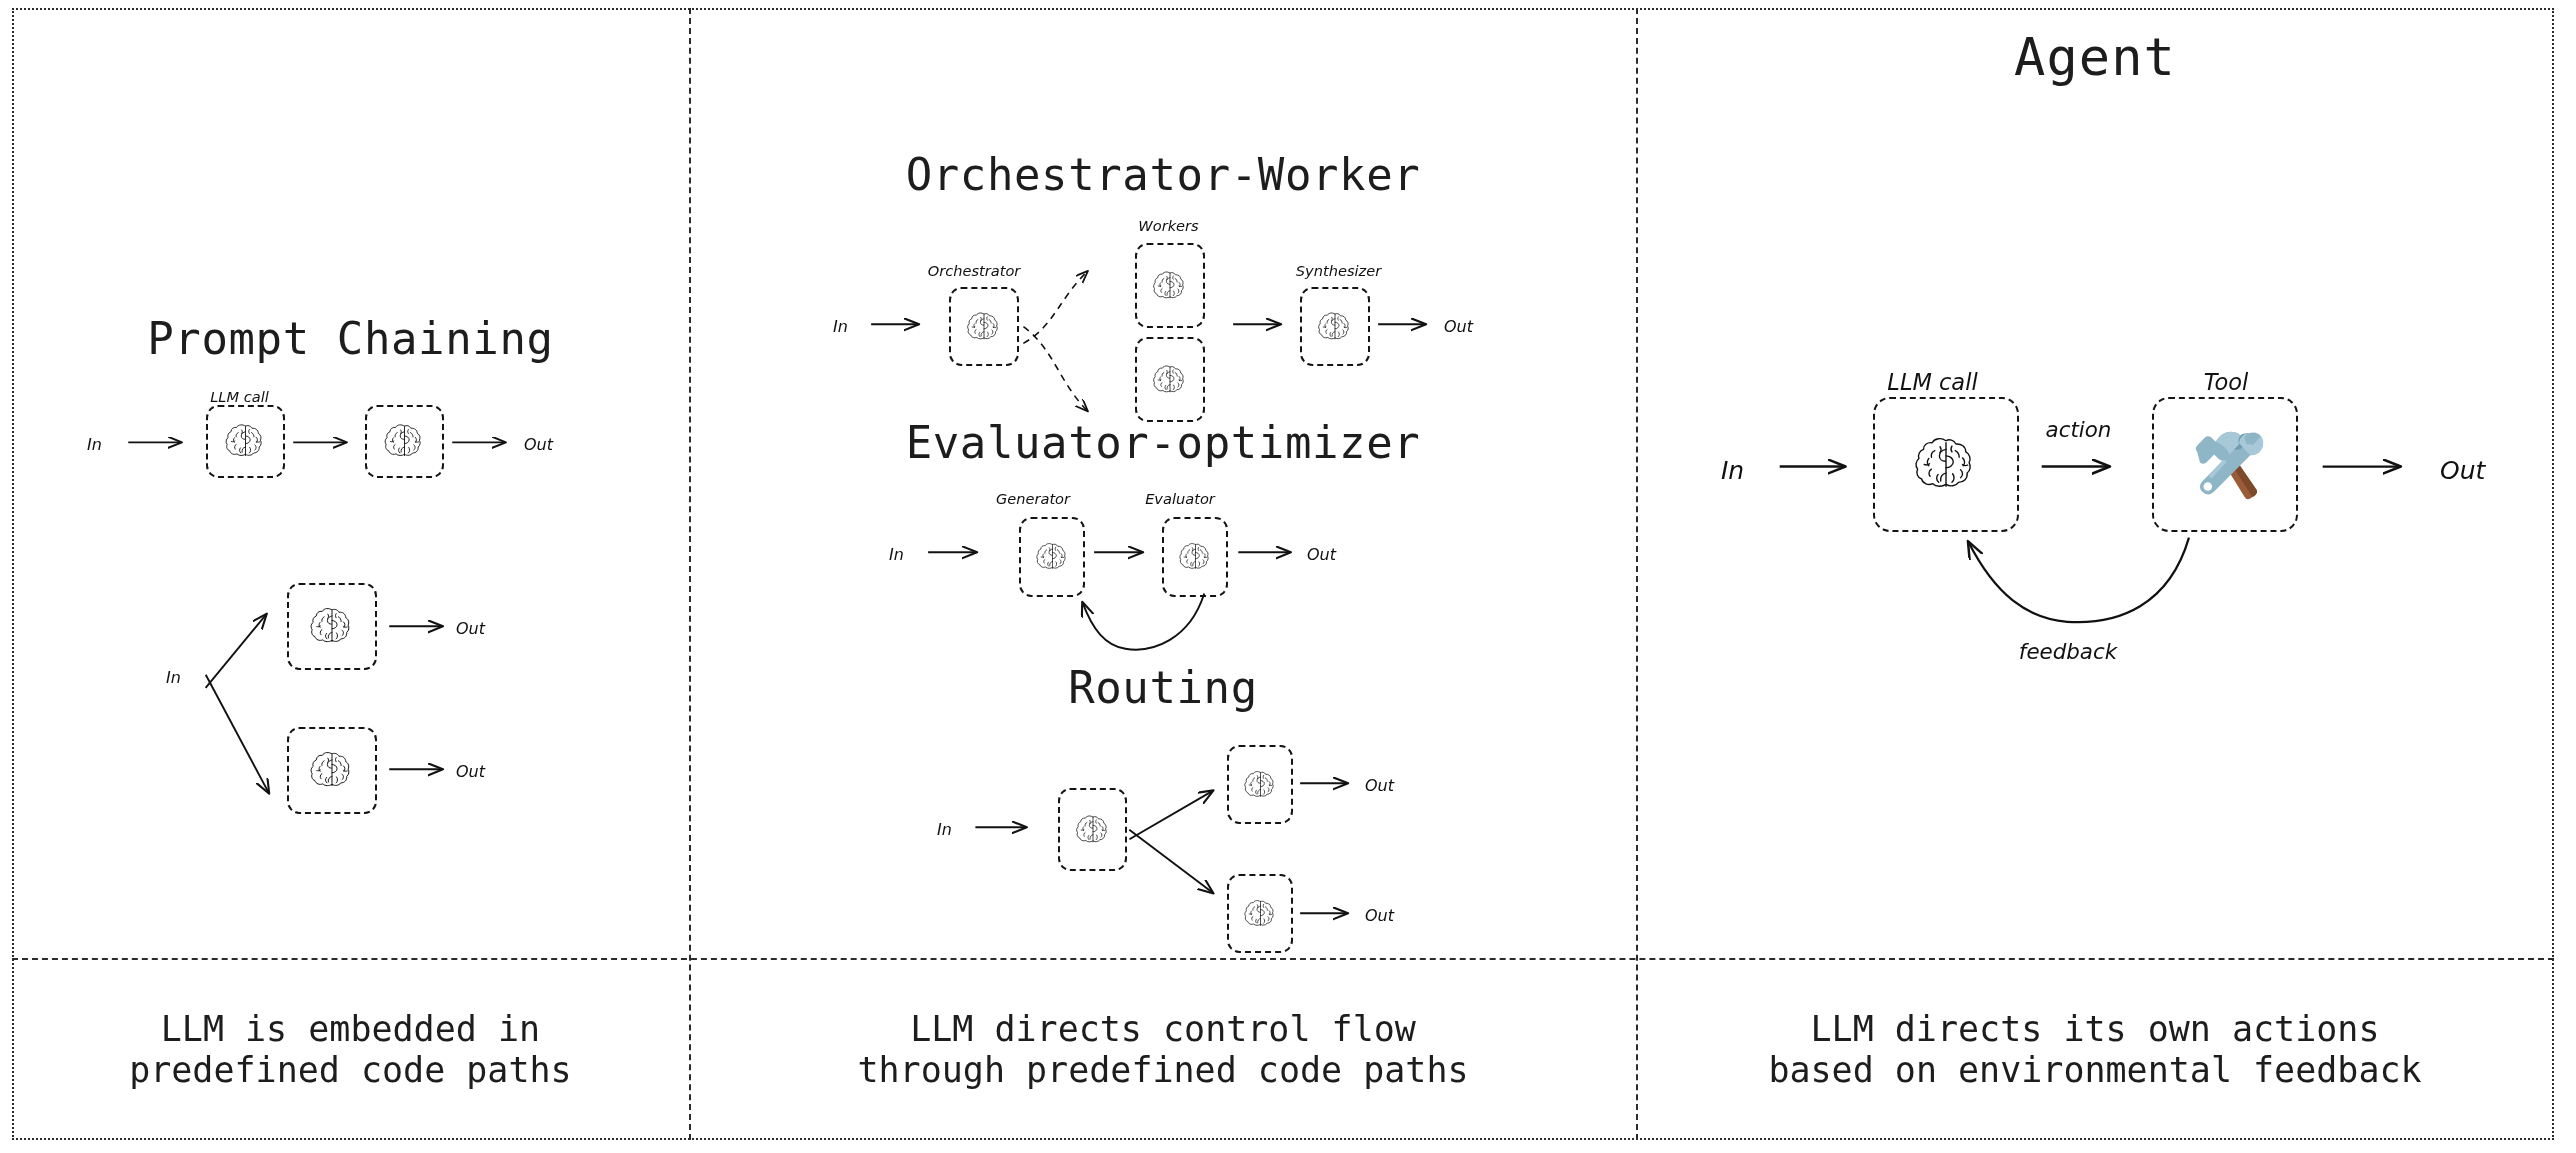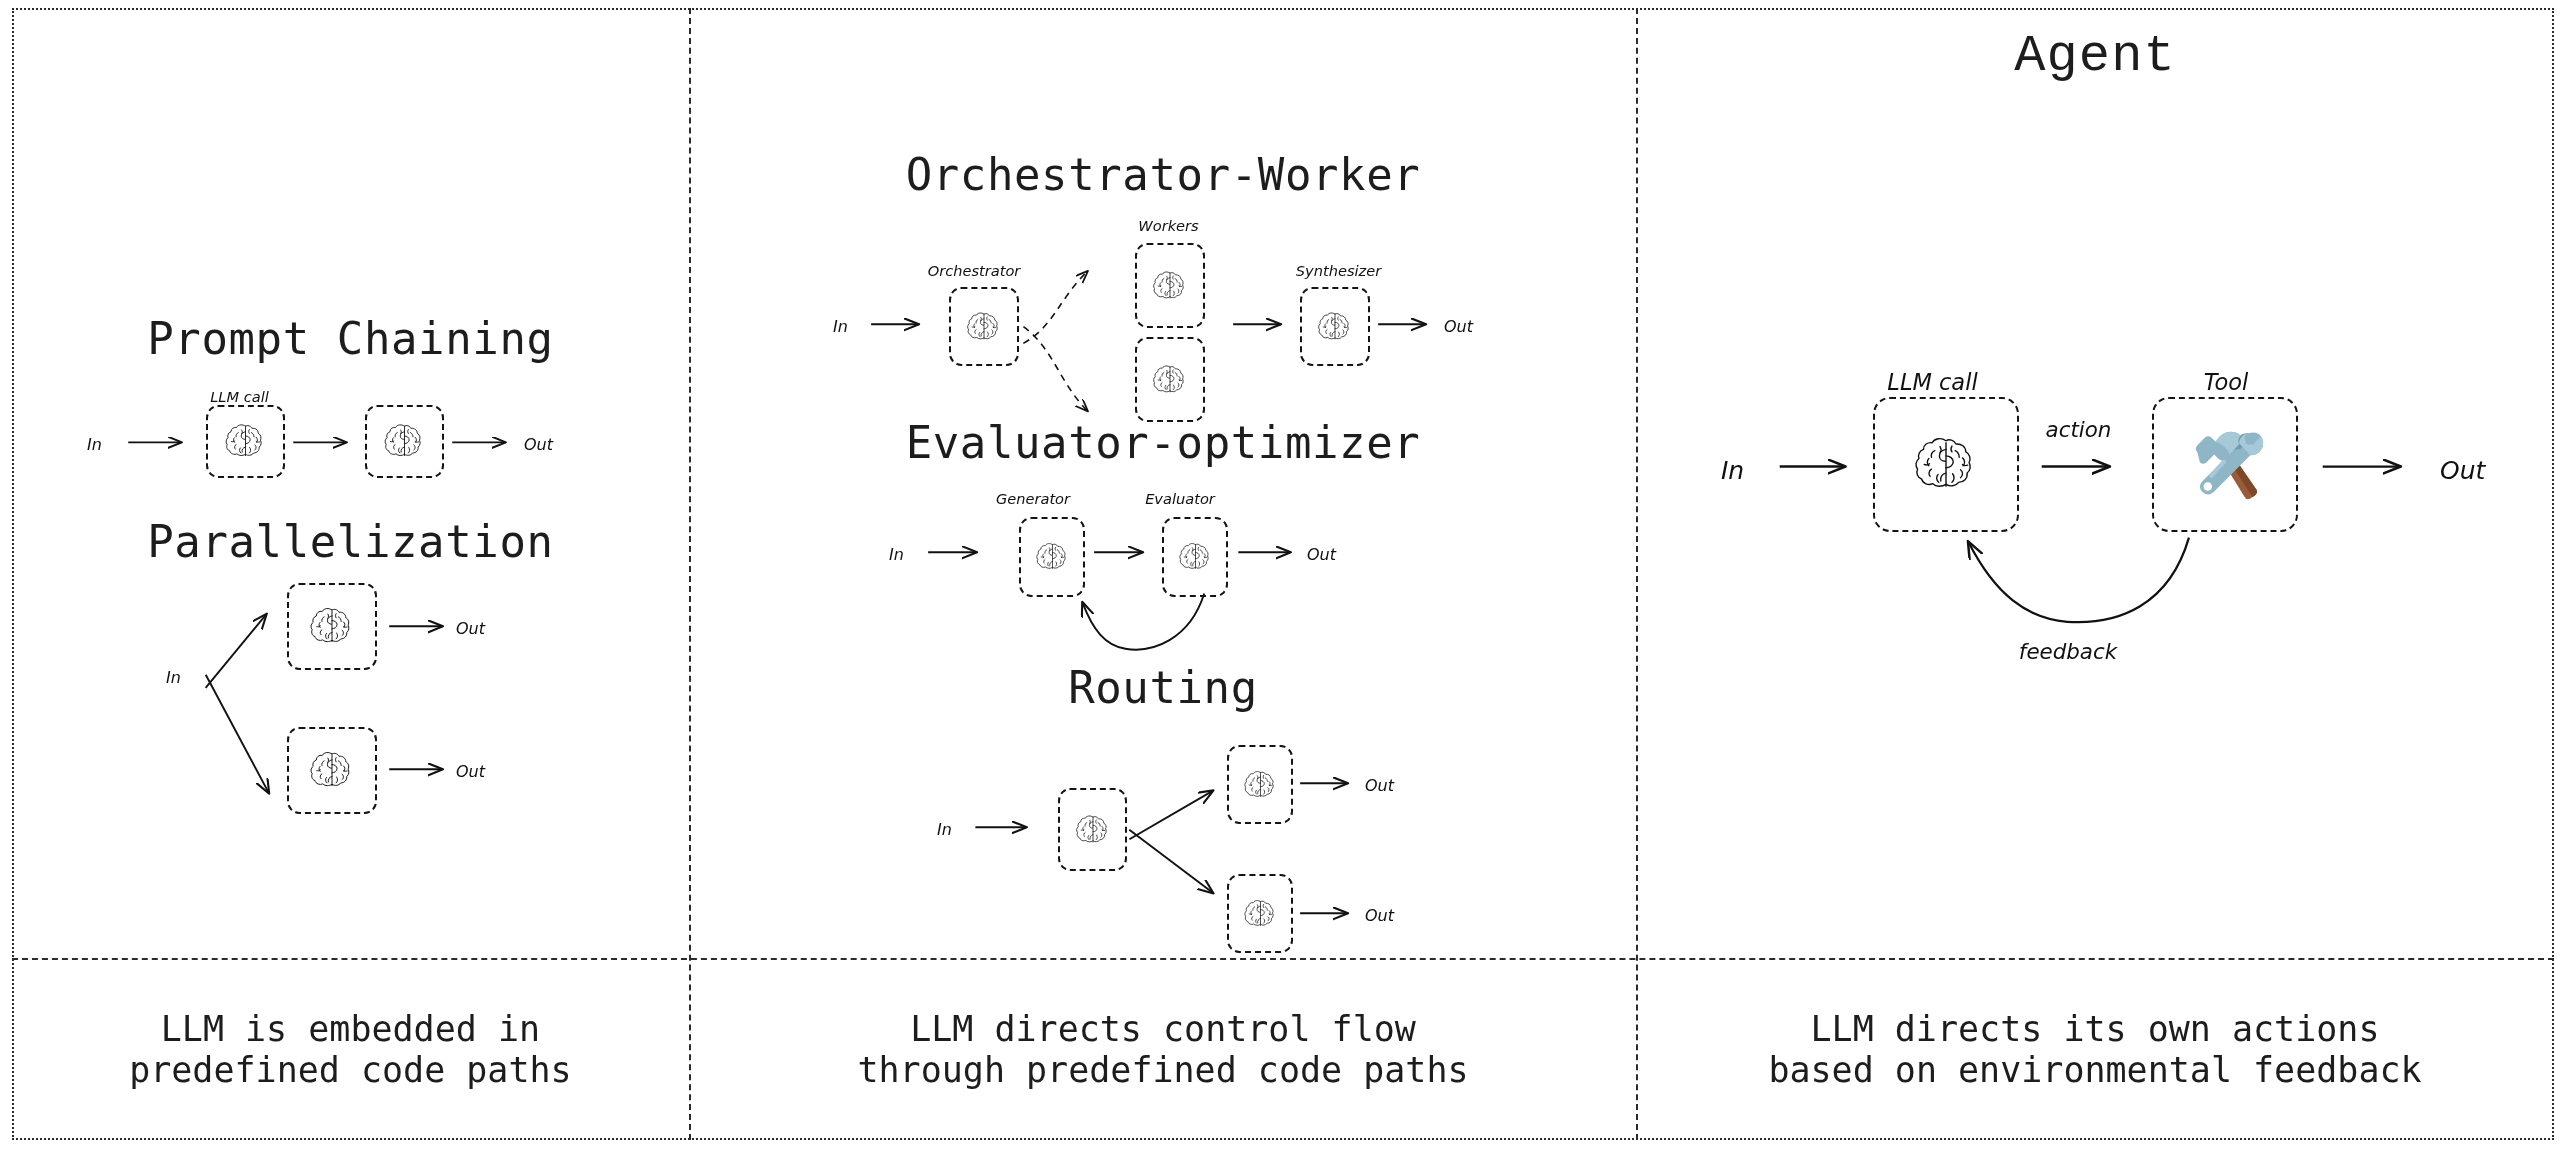--- a/index.html
+++ b/index.html
@@ -47,21 +47,21 @@
     position:absolute;
     text-align:center;
     font-family:"DejaVu Sans Mono", monospace;
     font-size:52px;
     font-weight:400;
     letter-spacing:1.1px;
     color:#1d1d1d;
     white-space:nowrap;
   }
   #title-workflows{ left:12.4px; top:27px; width:1624px; }
-  #title-agent    { left:1636px; top:27px; width:918px;font-family:Liberation Mono, monospace; }
+  #title-agent    { left:1636px; top:27px; width:918px; }
 
   
   .pat-title{
     position:absolute;
     text-align:center;
     font-family:"DejaVu Sans Mono", monospace;
     font-size:44px;
     letter-spacing:0.6px;
     color:#1d1d1d;
     white-space:nowrap;
@@ -214,21 +214,20 @@
         <use href="#sym-brain"></use>
       </svg>
   </div>
 
   <svg class="arrow" style="left:451px; top:435px; width:62px; height:14.6px;" viewBox="0 0 110 26" width="62" height="14.6">
     <path d="M2,13 L96,13" stroke-width="3.2" marker-end="url(#ah)"></path>
   </svg>
 
   <div class="io" style="left:524px; top:435px;">Out</div>
 
-  <div class="pat-title" style="left:12.4px; top:516px; width:676px;">Parallelization</div>
 
   <div class="io" style="left:166px; top:668px;">In</div>
 
   <svg class="arrow" style="left:200px; top:606px; width:73px; height:130px;" viewBox="0 0 130 230" width="73" height="130">
     <path d="M10,145 L118,14" stroke-width="3.4" marker-end="url(#ah)"></path>
   </svg>
   <svg class="arrow" style="left:200px; top:668px; width:79px; height:135px;" viewBox="0 0 140 240" width="79" height="135">
     <path d="M10,12 L122,222" stroke-width="3.4" marker-end="url(#ah)"></path>
   </svg>
 

